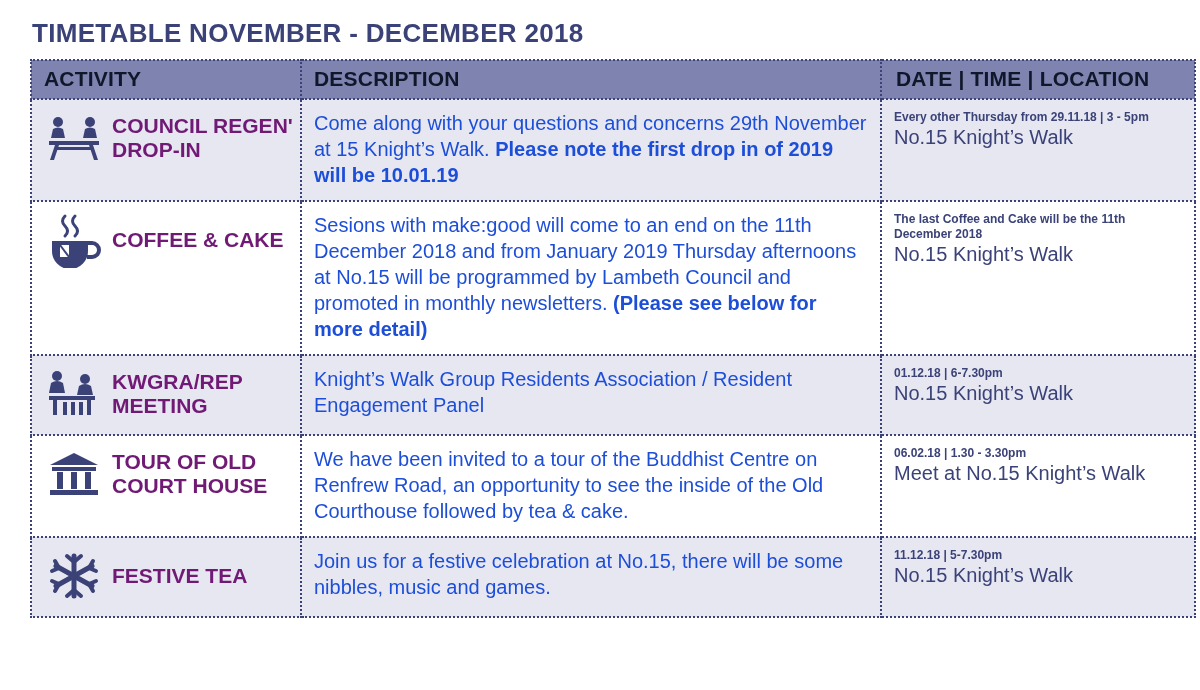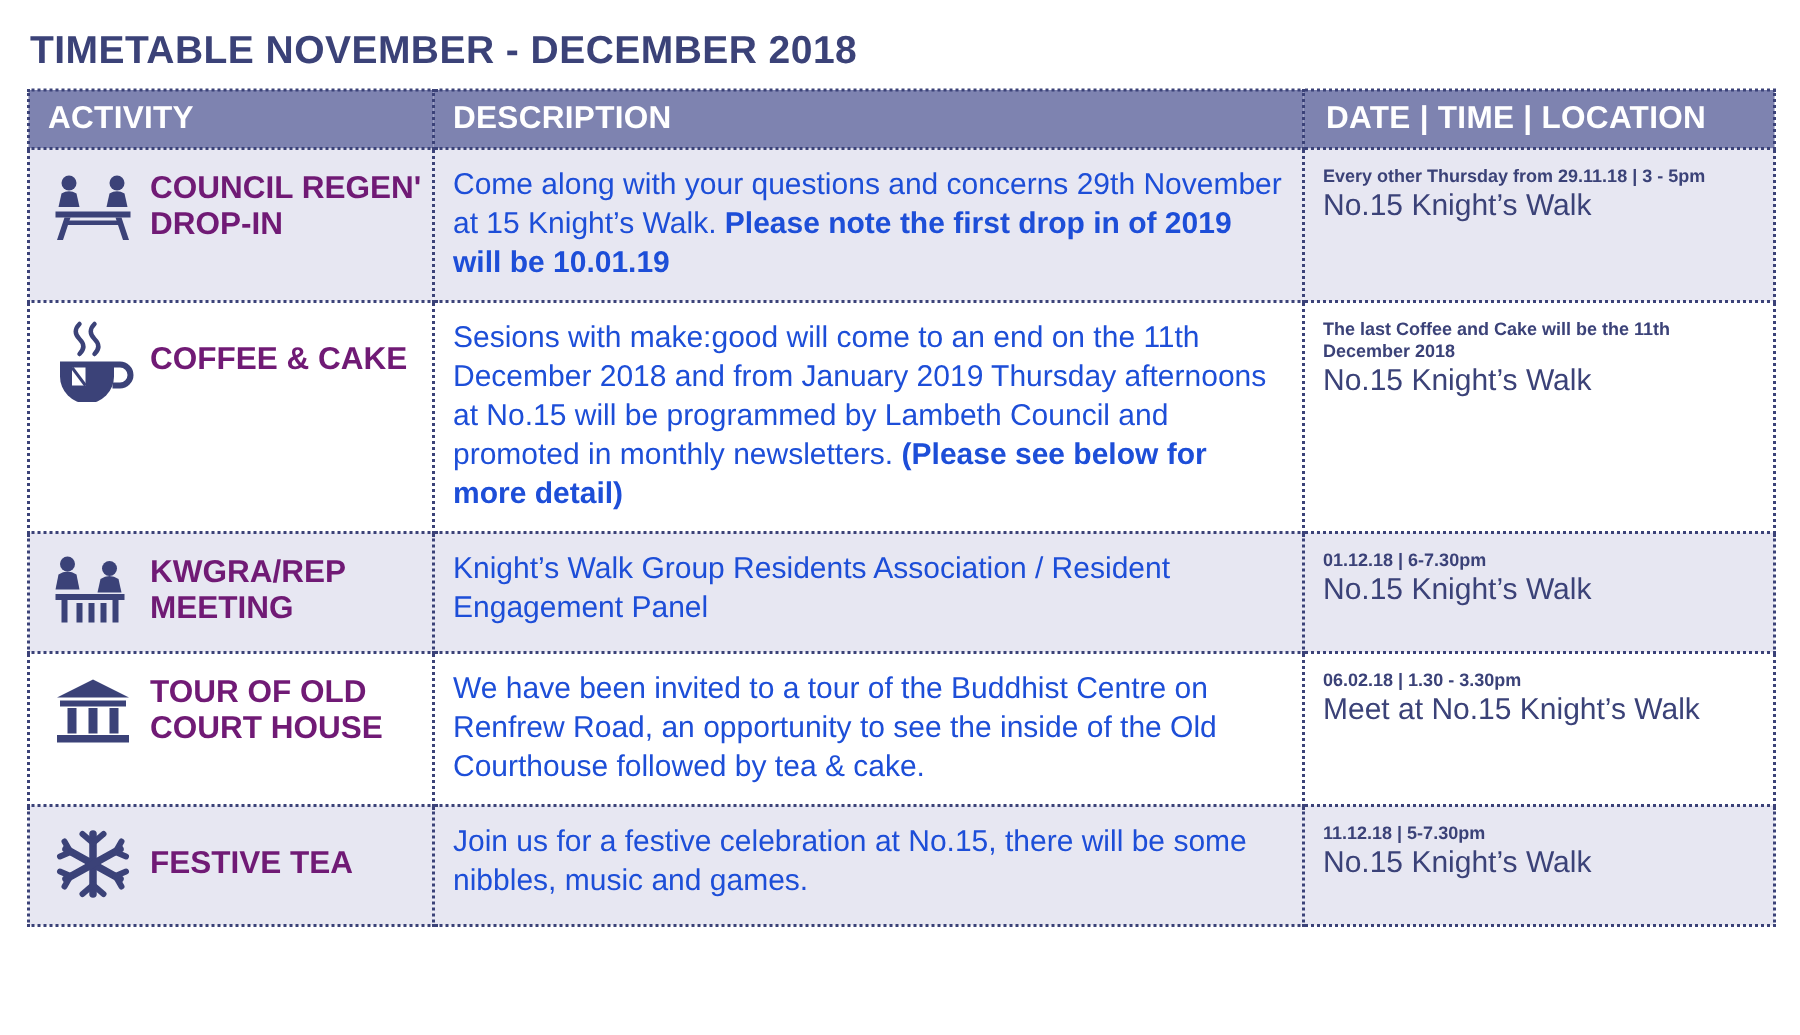--- a/index.html
+++ b/index.html
@@ -12,42 +12,42 @@
     height: 690px;
     font-family: "Liberation Sans", sans-serif;
     color: #3a3f6b;
     overflow: hidden;
   }
   .page {
     position: relative;
     width: 1200px;
     height: 690px;
     box-sizing: border-box;
-    padding: 14px 18px 0 18px;
+    padding: 14px 18px 0 30px;
   }
   .doc-title {
     font-size: 26px;
     font-weight: bold;
     color: #3b4278;
     letter-spacing: 0.3px;
     margin: 4px 0 10px 2px;
     text-transform: uppercase;
   }
   table.timetable {
     width: 1164px;
     border-collapse: collapse;
     table-layout: fixed;
   }
   table.timetable col.c-activity { width: 270px; }
   table.timetable col.c-desc     { width: 580px; }
   table.timetable col.c-date     { width: 314px; }
 
   thead th {
     background: #7e83b0;
-    color: #ffffff;
+    color: #0f172a;
     font-size: 21px;
     font-weight: bold;
     text-align: left;
     padding: 6px 10px 7px 12px;
     text-transform: uppercase;
     border: 2px dotted #3b4278;
     letter-spacing: 0.2px;
   }
   thead th.th-date { padding-left: 14px; }
 

